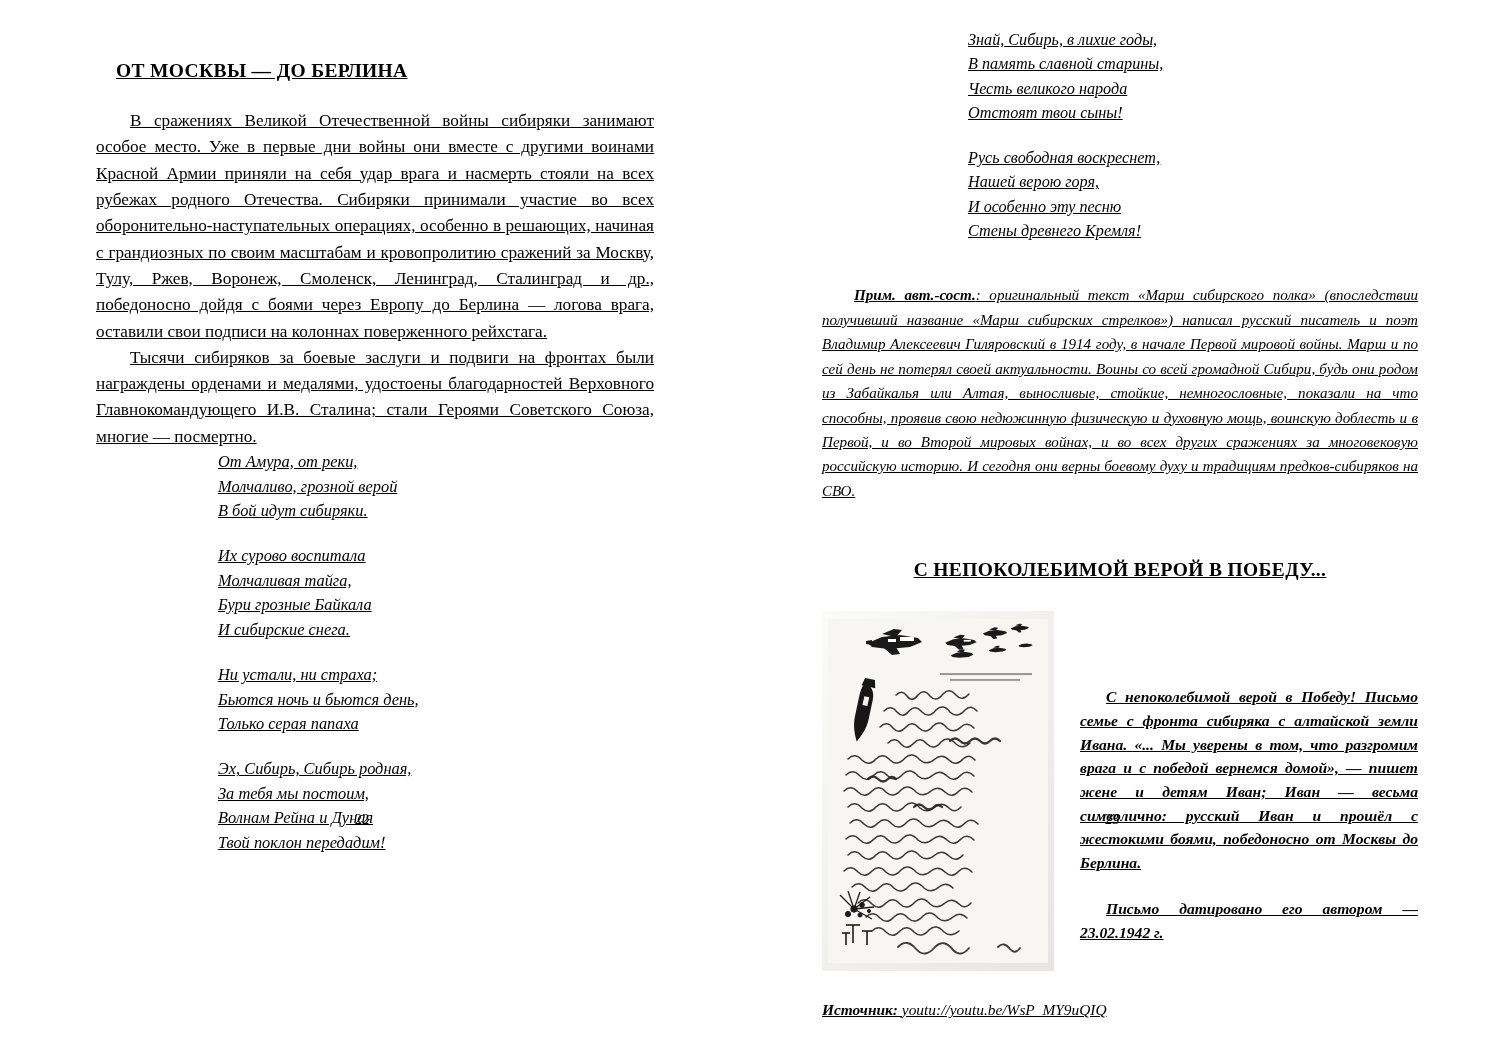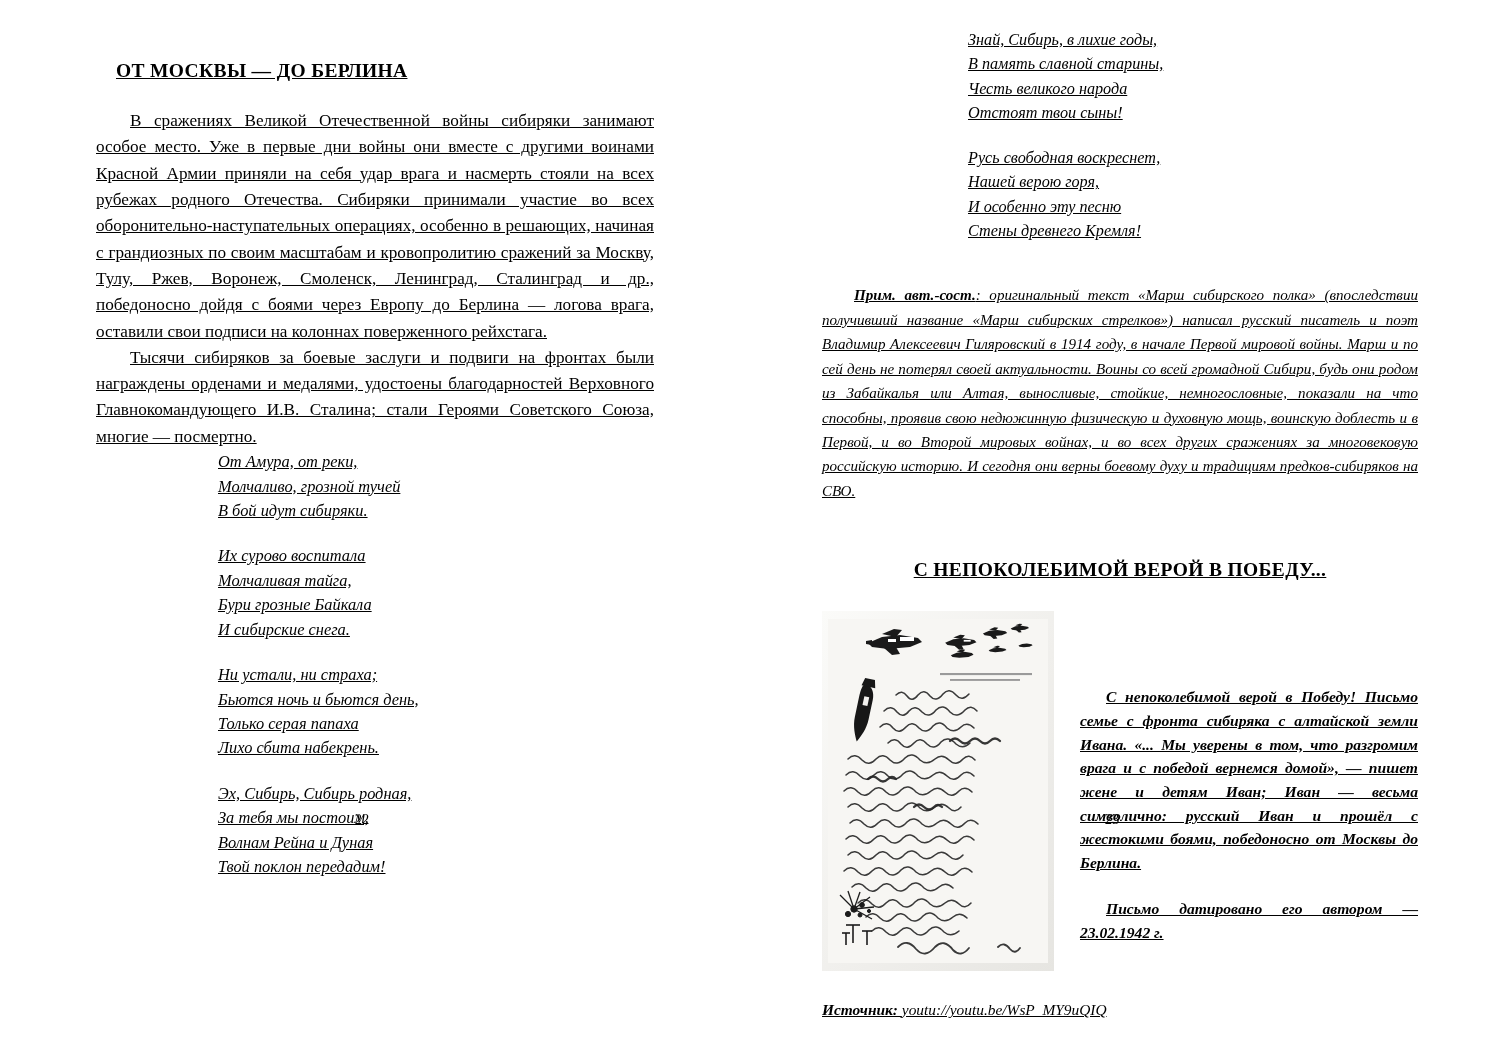--- a/index.html
+++ b/index.html
@@ -163,34 +163,33 @@
     <h1 class="h-section">ОТ МОСКВЫ — ДО БЕРЛИНА</h1>
 
     <p class="prose"><span class="indent"></span><span>В сражениях Великой Отечественной войны сибиряки занимают особое место. Уже в первые дни войны они вместе с другими воинами Красной Армии приняли на себя удар врага и насмерть стояли на всех рубежах родного Отечества. Сибиряки принимали участие во всех оборонительно-наступательных операциях, особенно в решающих, начиная с грандиозных по своим масштабам и кровопролитию сражений за Москву, Тулу, Ржев, Воронеж, Смоленск, Ленинград, Сталинград и др., победоносно дойдя с боями через Европу до Берлина — логова врага, оставили свои подписи на колоннах поверженного рейхстага.</span></p>
 
     <p class="prose"><span class="indent"></span><span>Тысячи сибиряков за боевые заслуги и подвиги на фронтах были награждены орденами и медалями, удостоены благодарностей Верховного Главнокомандующего И.В. Сталина; стали Героями Советского Союза, многие — посмертно.</span></p>
 
 
     <div class="poem">
       <div class="stanza">
         <div class="line">От Амура, от реки,</div>
-        <div class="line">Молчаливо, грозной тучей</div>
+        <div class="line">Молчаливо, грозной верой</div>
         <div class="line">В бой идут сибиряки.</div>
       </div>
       <div class="stanza">
         <div class="line">Их сурово воспитала</div>
         <div class="line">Молчаливая тайга,</div>
         <div class="line">Бури грозные Байкала</div>
         <div class="line">И сибирские снега.</div>
       </div>
       <div class="stanza">
         <div class="line">Ни устали, ни страха;</div>
         <div class="line">Бьются ночь и бьются день,</div>
         <div class="line">Только серая папаха</div>
-        <div class="line">Лихо сбита набекрень.</div>
       </div>
       <div class="stanza">
         <div class="line">Эх, Сибирь, Сибирь родная,</div>
         <div class="line">За тебя мы постоим,</div>
         <div class="line">Волнам Рейна и Дуная</div>
         <div class="line">Твой поклон передадим!</div>
       </div>
     </div>
 
     <div class="folio">22</div>

